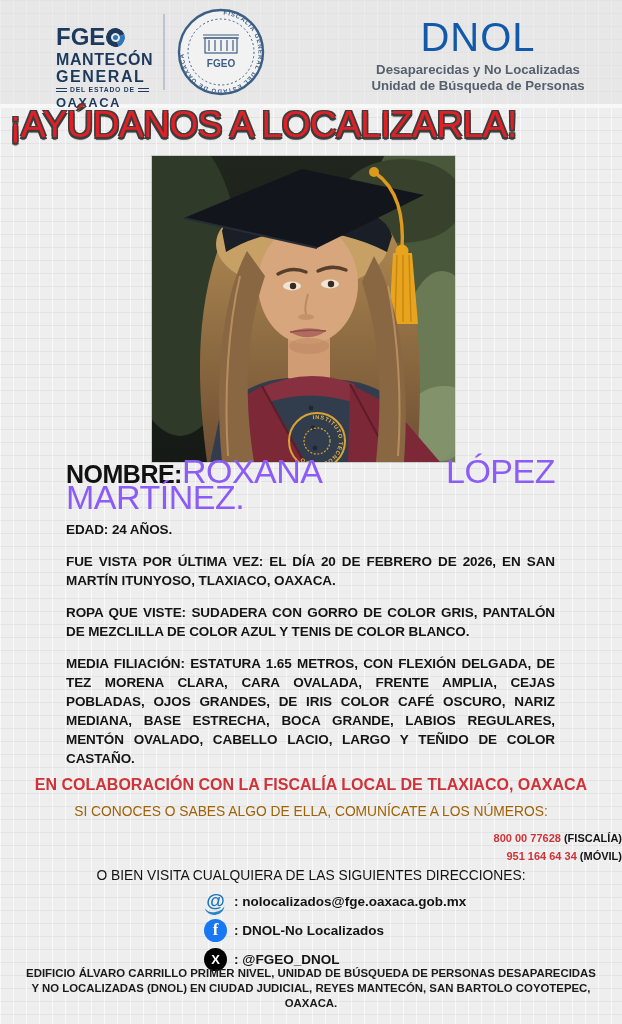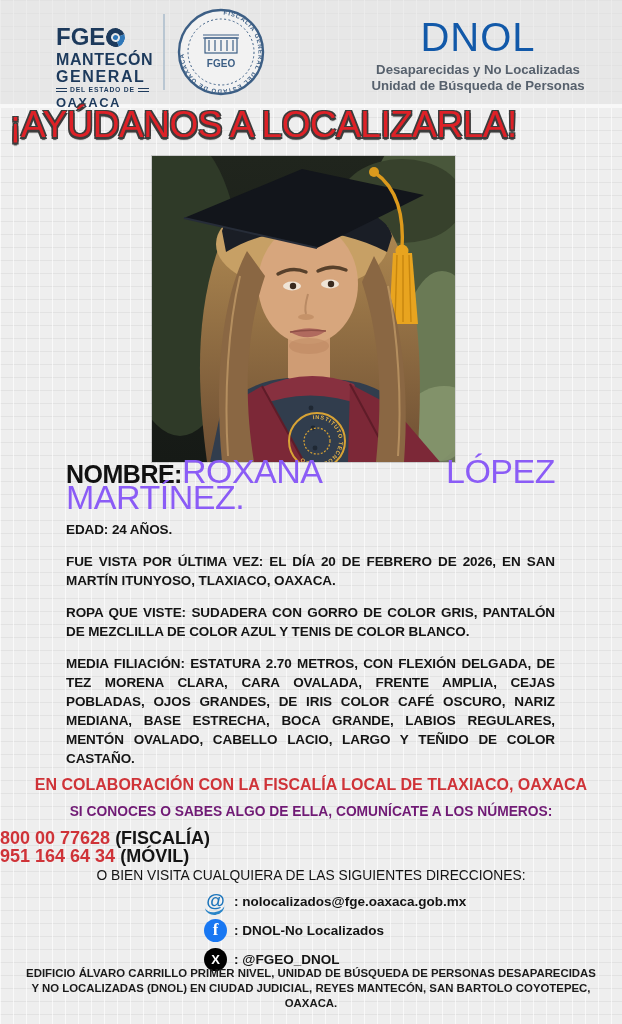--- a/index.html
+++ b/index.html
@@ -42,22 +42,22 @@
 
   
   .details{position:absolute;left:66px;top:462px;width:489px;color:#141414;}
   .details p{margin:0 0 13px 0;text-align:justify;font-weight:700;font-size:13.5px;line-height:19px;letter-spacing:-.1px;}
   .name-line{line-height:48px;margin-bottom:6px !important;}
   .nlabel{font-size:25px;font-weight:800;color:#111;letter-spacing:-.5px;}
   .nvalue{font-size:34px;font-weight:400;color:#8b5cf6;letter-spacing:-.5px;}
 
   
   .collab{position:absolute;left:0;top:776px;width:622px;margin:0;text-align:center;font-weight:800;font-size:16px;color:#cf3338;}
-  .contact-intro{position:absolute;left:0;top:804px;width:622px;margin:0;text-align:center;font-weight:700;font-size:13.8px;color:#701a75;}
-  .phones{position:absolute;left:0;top:829px;width:622px;text-align:left;font-weight:800;font-size:18px;line-height:18px;color:#141414;}
+  .contact-intro{position:absolute;left:0;top:804px;width:622px;margin:0;text-align:center;font-weight:400;font-size:13.8px;color:#a16207;}
+  .phones{position:absolute;left:0;top:829px;width:622px;text-align:right;font-weight:800;font-size:11px;line-height:18px;color:#141414;}
   .phones p{margin:0;}
   .pnum{color:#cf3338;}
   .dir-intro{position:absolute;left:0;top:868px;width:622px;margin:0;text-align:center;font-weight:400;font-size:13.8px;color:#141414;}
   .channels{position:absolute;left:204px;top:889px;display:flex;flex-direction:column;gap:5px;}
   .channel{display:flex;align-items:center;gap:7px;height:24px;font-weight:800;font-size:13.5px;color:#141414;}
   .icon-circle{width:23px;height:23px;border-radius:50%;display:flex;align-items:center;justify-content:center;font-weight:900;flex:0 0 auto;}
   .icon-email{color:#1b74bb;font-size:19px;position:relative;}
   .icon-email::after{content:"";position:absolute;left:1px;bottom:-2px;width:20px;height:8px;border-bottom:3px solid #2a85c8;border-radius:0 0 60% 60%/0 0 100% 100%;transform:rotate(-8deg);}
   .icon-fb{background:#1877f2;color:#fff;font-size:17px;font-family:"Liberation Serif","DejaVu Serif",serif;}
   .icon-x{background:#000;color:#fff;font-size:13px;}
@@ -196,21 +196,21 @@
         </g>
       </g>
     </svg>
   </div>
 
   <section class="details">
     <p class="name-line"><span class="nlabel">NOMBRE:</span><span class="nvalue">ROXANA LÓPEZ MARTÍNEZ.</span></p>
     <p>EDAD: 24 AÑOS.</p>
     <p>FUE VISTA POR ÚLTIMA VEZ: EL DÍA 20 DE FEBRERO DE 2026, EN SAN MARTÍN ITUNYOSO, TLAXIACO, OAXACA.</p>
     <p>ROPA QUE VISTE: SUDADERA CON GORRO DE COLOR GRIS, PANTALÓN DE MEZCLILLA DE COLOR AZUL Y TENIS DE COLOR BLANCO.</p>
-    <p>MEDIA FILIACIÓN:  ESTATURA 2.70 METROS, CON FLEXIÓN DELGADA, DE TEZ MORENA CLARA, CARA OVALADA, FRENTE AMPLIA, CEJAS POBLADAS, OJOS GRANDES, DE IRIS COLOR CAFÉ OSCURO, NARIZ MEDIANA, BASE ESTRECHA, BOCA GRANDE, LABIOS REGULARES, MENTÓN OVALADO, CABELLO LACIO, LARGO Y TEÑIDO DE COLOR CASTAÑO.</p>
+    <p>MEDIA FILIACIÓN:  ESTATURA 1.65 METROS, CON FLEXIÓN DELGADA, DE TEZ MORENA CLARA, CARA OVALADA, FRENTE AMPLIA, CEJAS POBLADAS, OJOS GRANDES, DE IRIS COLOR CAFÉ OSCURO, NARIZ MEDIANA, BASE ESTRECHA, BOCA GRANDE, LABIOS REGULARES, MENTÓN OVALADO, CABELLO LACIO, LARGO Y TEÑIDO DE COLOR CASTAÑO.</p>
   </section>
 
   <p class="collab">EN COLABORACIÓN CON LA FISCALÍA LOCAL DE TLAXIACO, OAXACA</p>
   <p class="contact-intro">SI CONOCES O SABES ALGO DE ELLA, COMUNÍCATE A LOS NÚMEROS:</p>
 
   <div class="phones">
     <p><span class="pnum">800 00 77628</span> <span>(FISCALÍA)</span></p>
     <p><span class="pnum">951 164 64 34</span> <span>(MÓVIL)</span></p>
   </div>
 

